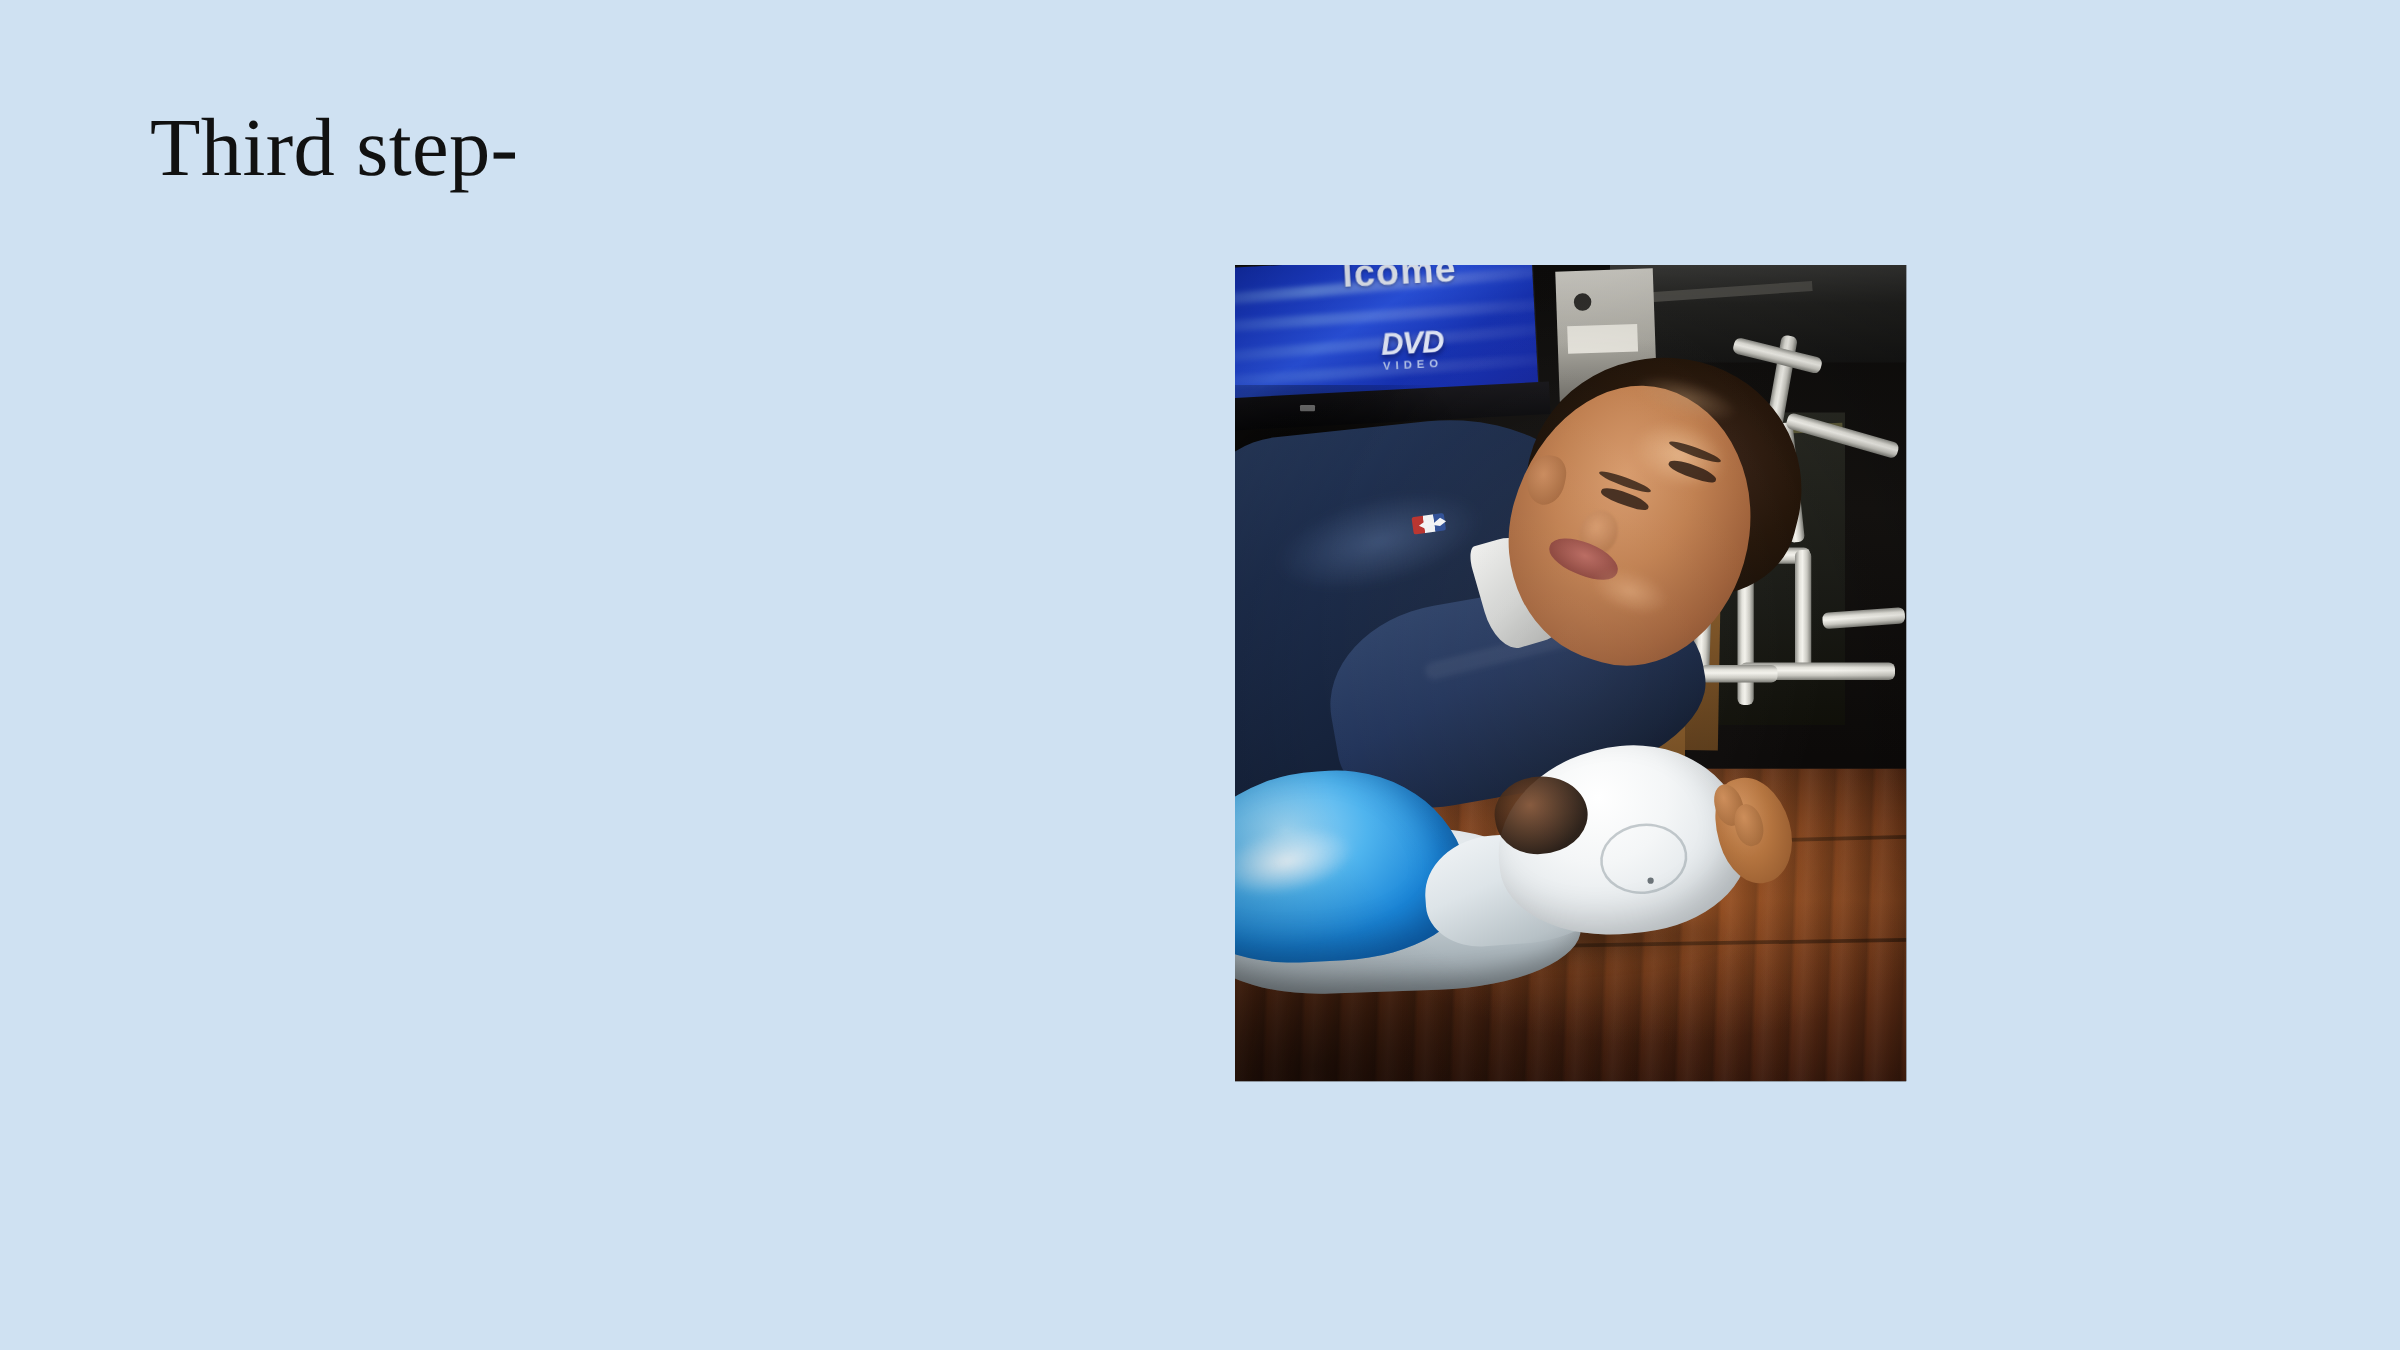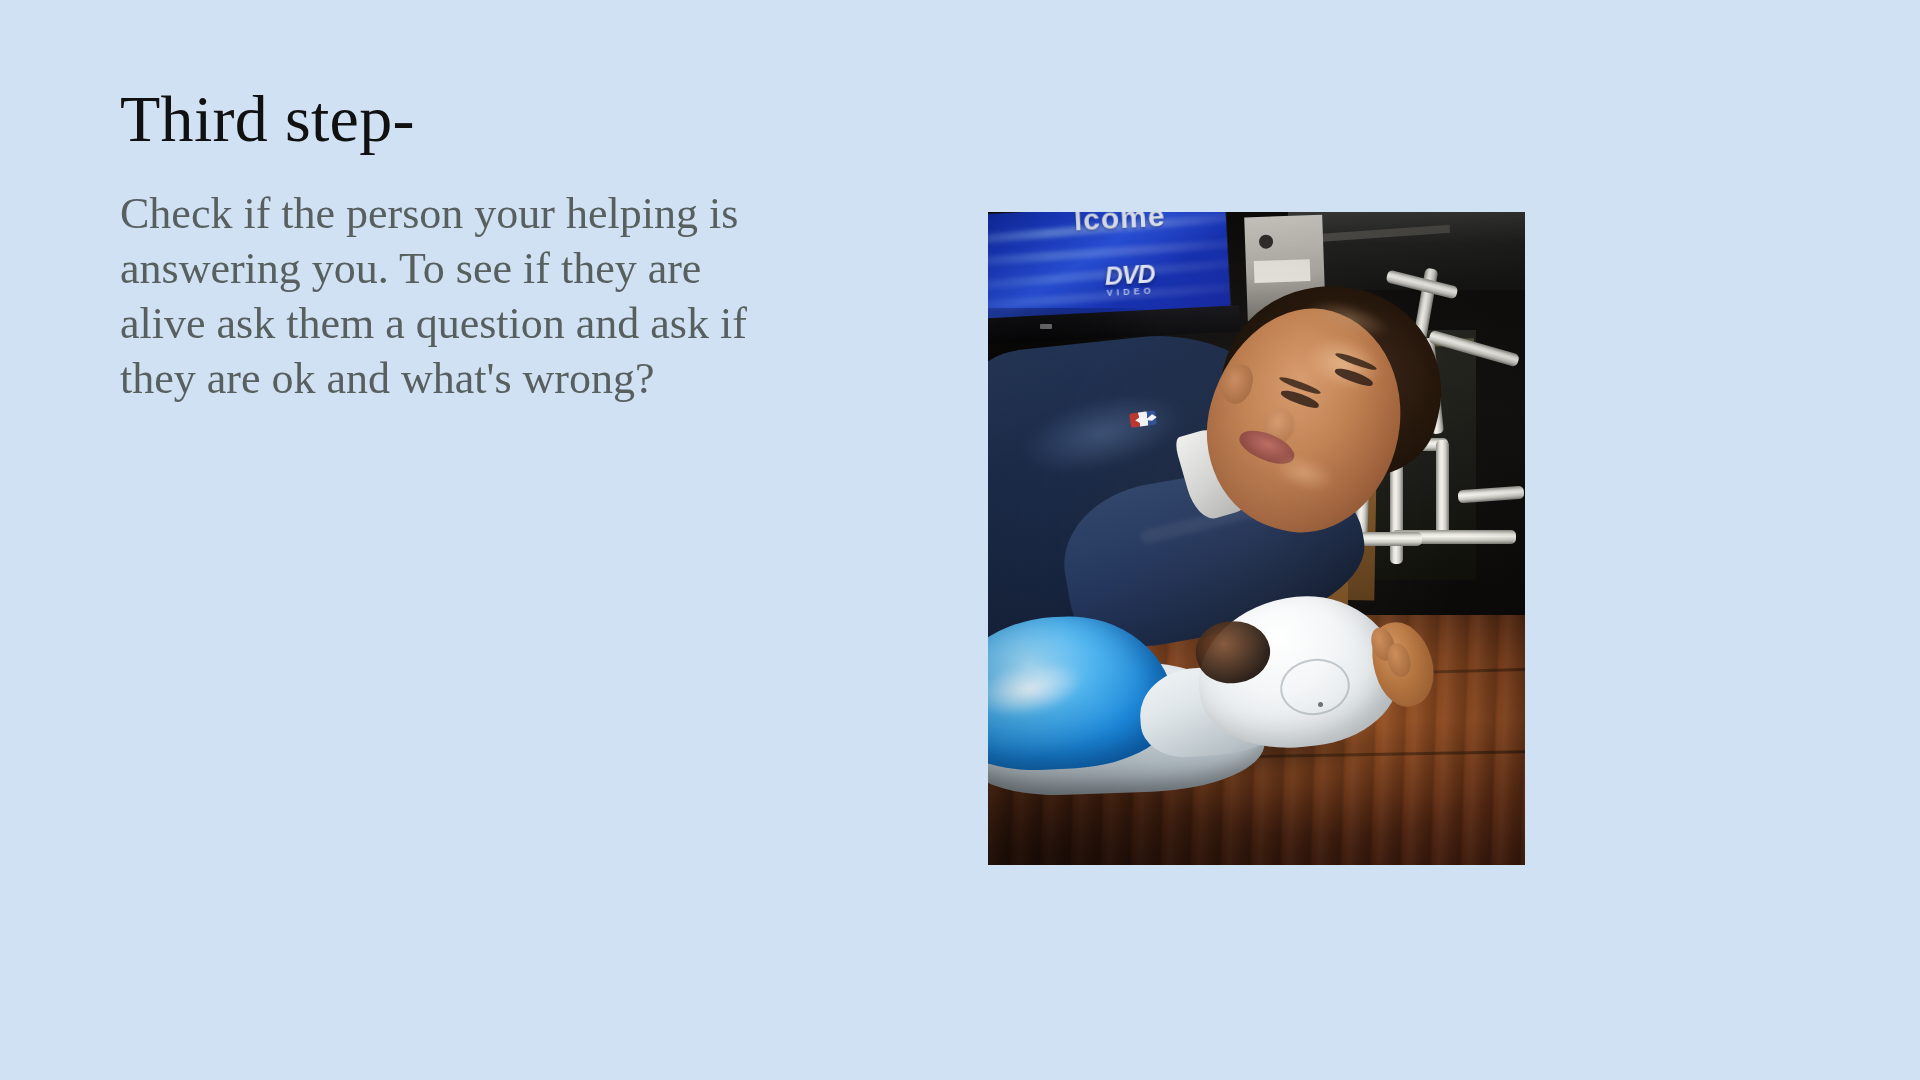--- a/index.html
+++ b/index.html
@@ -549,21 +549,20 @@
       radial-gradient(ellipse at 50% 50%, rgba(0,0,0,0) 55%, rgba(0,0,0,.22) 100%);
   }
 </style>
 </head>
 <body>
 
 <div class="slide">
 
   <div class="text-column">
     <h1 class="slide-title">Third step-</h1>
-    <p class="slide-body">Check if the person your helping is answering you. To see if they are alive ask them a question and ask if they are ok and what's wrong?</p>
   </div>
 
   <div class="photo-frame">
     <div class="photo">
 
       <div class="bg-dark"></div>
       <div class="overhead"></div>
       <div class="bulkhead"></div>
       <div class="bulkhead-strap"></div>
 

